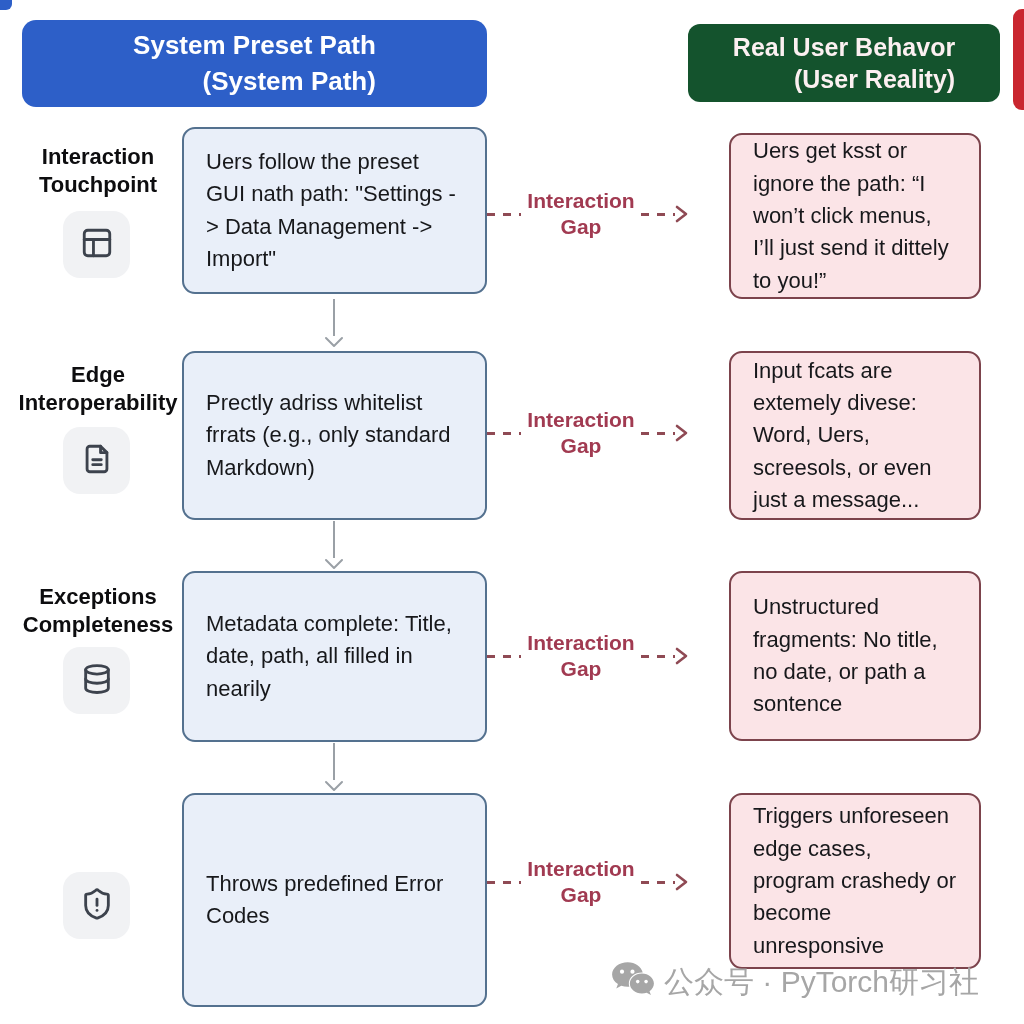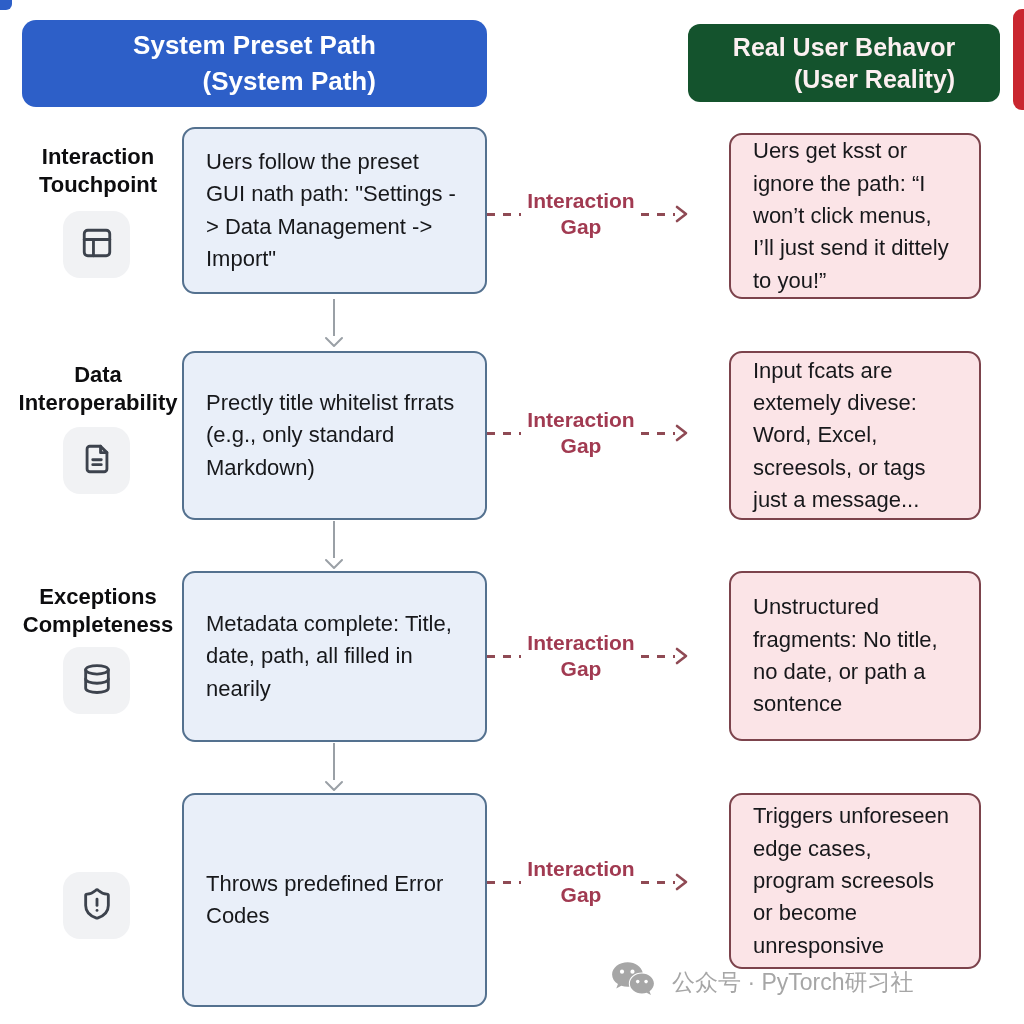--- a/index.html
+++ b/index.html
@@ -42,21 +42,21 @@
   .down-arrow{left:324px;width:20px;display:flex;flex-direction:column;align-items:center;}
   .da1{top:299px}.da2{top:521px}.da3{top:743px}
   .da-line{width:2px;height:37px;background:#9aa0a6;}
 
   
   .corner-frag{left:0;top:0;width:12px;height:10px;background:#2d5fc8;border-bottom-right-radius:6px;}
   .right-frag{left:1013px;top:9px;width:11px;height:101px;background:#c9262f;
               border-top-left-radius:9px;border-bottom-left-radius:9px;}
 
   
-  .watermark{left:610px;top:960px;display:flex;align-items:center;gap:16px;color:#a6a6a6;font-size:23px;}
+  .watermark{left:610px;top:960px;display:flex;align-items:center;gap:8px;color:#a6a6a6;font-size:30px;}
 </style>
 </head>
 <body>
 
 <div class="canvas">
 
   <div class="abs corner-frag"></div>
   <div class="abs right-frag"></div>
 
   <div class="abs hdr hdr-sys">System Preset Path
@@ -89,45 +89,45 @@
   </div>
   <div class="abs fbox user-box ub1">Uers get ksst or ignore the path: “I won’t click menus, I’ll just send it dittely to you!”</div>
 
   <div class="abs down-arrow da1">
     <div class="da-line"></div>
     <svg width="20" height="12" viewBox="0 0 20 12">
         <path d="M2 2l8 8 8-8" stroke="#9aa0a6" stroke-width="2" fill="none" stroke-linecap="round" stroke-linejoin="round"></path>
       </svg>
   </div>
 
-  <div class="abs row-label lbl2">Data
+  <div class="abs row-label lbl2">Edge
 Interoperability</div>
   <div class="abs icon-tile tile2">
     <span>
       <svg width="34" height="34" viewBox="0 0 24 24">
           <path d="M14.5 3H7a2 2 0 0 0-2 2v14a2 2 0 0 0 2 2h10a2 2 0 0 0 2-2V7.5z"></path>
           <path d="M14.5 3v4.5H19"></path>
           <path d="M9 12.5h6"></path>
           <path d="M9 16h6"></path>
         </svg>
     </span>
   </div>
-  <div class="abs fbox sys-box sb2">Prectly title whitelist frrats (e.g., only standard Markdown)</div>
+  <div class="abs fbox sys-box sb2">Prectly adriss whitelist frrats (e.g., only standard Markdown)</div>
   <div class="abs gap g2">
     <div class="gap-dash"></div>
     <div class="gap-label">Interaction
 Gap</div>
     <div class="gap-dash"></div>
     <span class="gap-head">
       <svg width="13" height="20" viewBox="0 0 13 20">
           <path d="M2 3l9 7-9 7" stroke="#8f4a54" stroke-width="2.6" fill="none" stroke-linecap="round" stroke-linejoin="round"></path>
         </svg>
     </span>
   </div>
-  <div class="abs fbox user-box ub2">Input fcats are extemely divese: Word, Excel, screesols, or tags just a message...</div>
+  <div class="abs fbox user-box ub2">Input fcats are extemely divese: Word, Uers, screesols, or even just a message...</div>
 
   <div class="abs down-arrow da2">
     <div class="da-line"></div>
     <svg width="20" height="12" viewBox="0 0 20 12">
         <path d="M2 2l8 8 8-8" stroke="#9aa0a6" stroke-width="2" fill="none" stroke-linecap="round" stroke-linejoin="round"></path>
       </svg>
   </div>
 
   <div class="abs row-label lbl3">Exceptions
 Completeness</div>
@@ -175,21 +175,21 @@
     <div class="gap-dash"></div>
     <div class="gap-label">Interaction
 Gap</div>
     <div class="gap-dash"></div>
     <span class="gap-head">
       <svg width="13" height="20" viewBox="0 0 13 20">
           <path d="M2 3l9 7-9 7" stroke="#8f4a54" stroke-width="2.6" fill="none" stroke-linecap="round" stroke-linejoin="round"></path>
         </svg>
     </span>
   </div>
-  <div class="abs fbox user-box ub4">Triggers unforeseen edge cases, program screesols or become unresponsive</div>
+  <div class="abs fbox user-box ub4">Triggers unforeseen edge cases, program crashedy or become unresponsive</div>
 
   <div class="abs watermark">
     <span>
       <svg width="46" height="38" viewBox="0 0 44 36">
         <g fill="#a6a6a6">
           <path d="M17 2C8.7 2 2 7.3 2 13.8c0 3.7 2.2 7 5.6 9.1L6 27l4.8-2.5c1.9.6 4 1 6.2 1 .5 0 1 0 1.5-.1-.3-1-.5-2-.5-3.1 0-5.8 5.6-10.5 12.5-10.5h.8C30 6.6 24.1 2 17 2z"></path>
           <path d="M42 22.3c0-5.3-5.1-9.6-11.5-9.6S19 17 19 22.3s5.1 9.6 11.5 9.6c1.6 0 3.2-.3 4.6-.8l4 2.1-1.3-3.5c2.5-1.8 4.2-4.4 4.2-7.4z"></path>
         </g>
         <g fill="#ffffff">
           <circle cx="11.5" cy="11" r="2"></circle>

